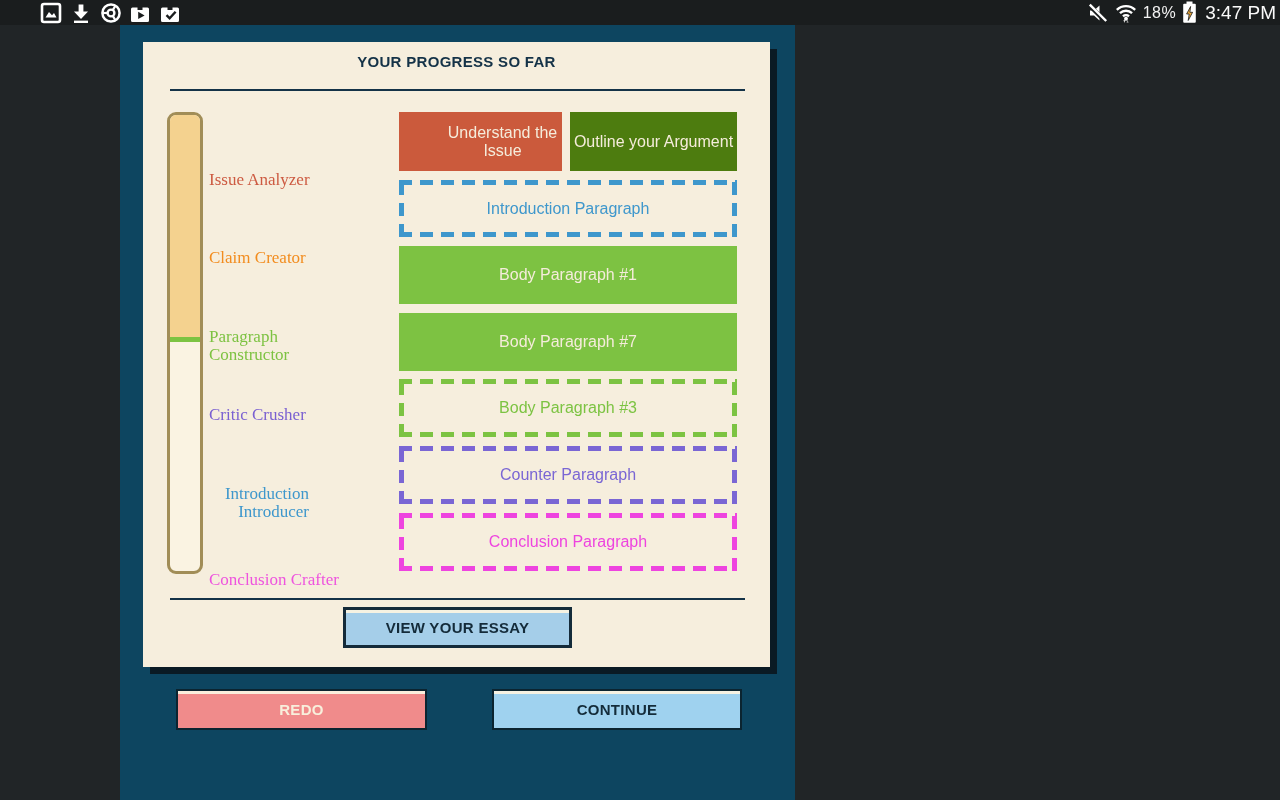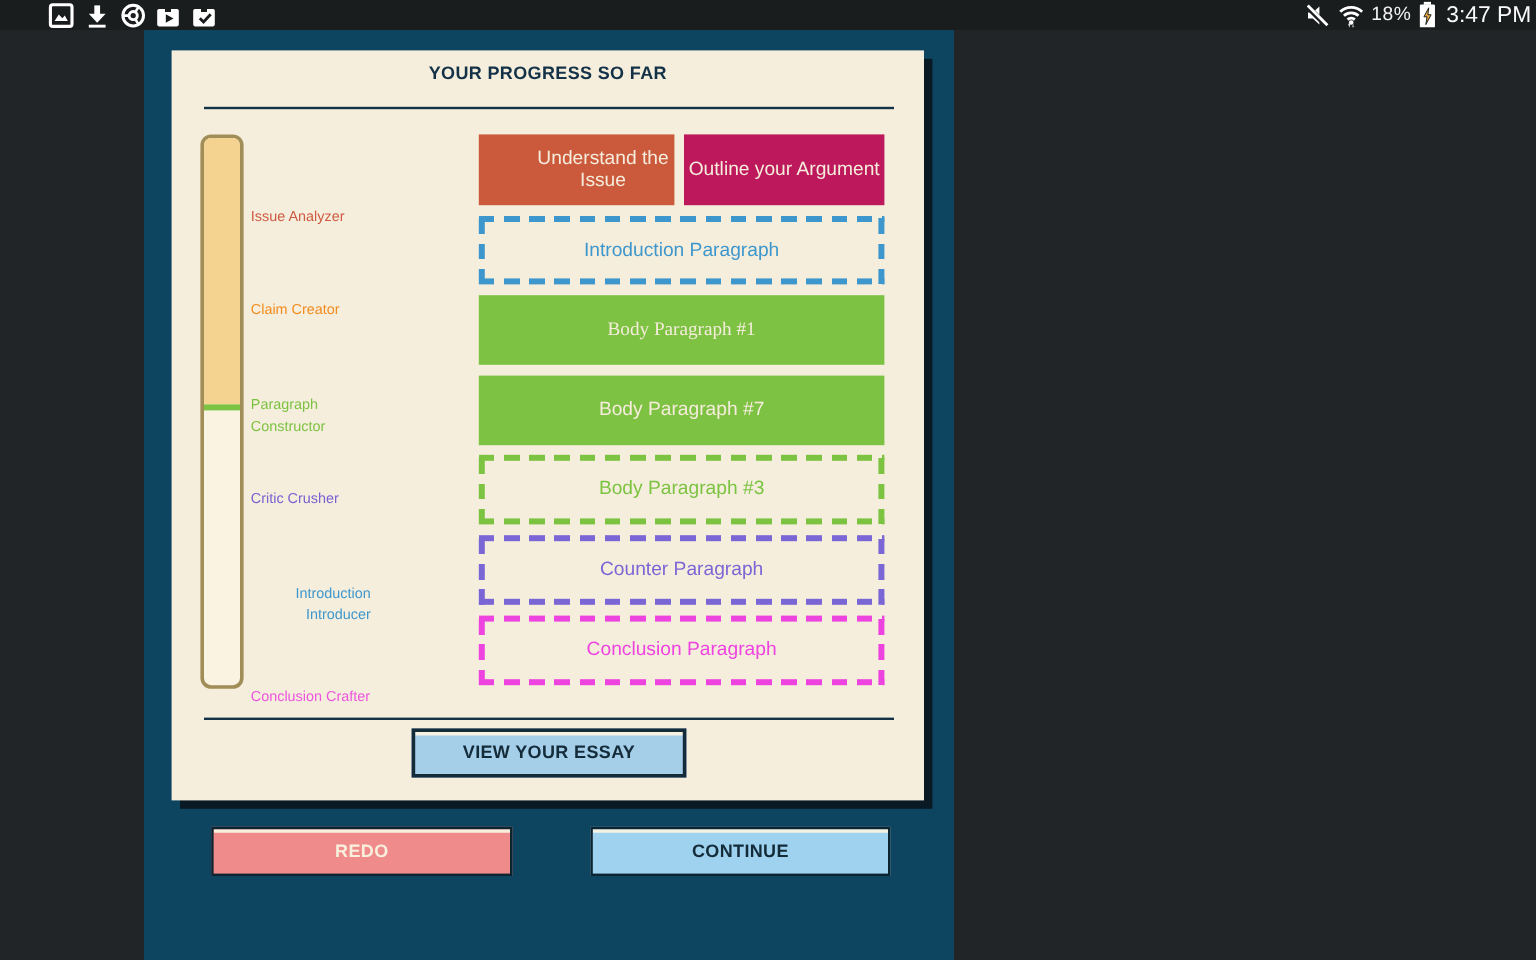--- a/index.html
+++ b/index.html
@@ -39,21 +39,21 @@
 
   
   .vbar{
     position:absolute; left:24px; top:70px; width:36px; height:462px;
     border:3px solid #a18d57; border-radius:9px; background:#faf3e2; overflow:hidden;
   }
   .vbar-fill{ position:absolute; top:0; left:0; right:0; height:222px; background:#f4d28f; }
   .vbar-mark{ position:absolute; top:222px; left:0; right:0; height:5px; background:#7cc342; }
 
   
-  .step{ position:absolute; left:66px; font-size:12px; line-height:18px; white-space:nowrap; }
+  .step{ position:absolute; left:66px; font-size:17px; line-height:18px; white-space:nowrap;font-family:Liberation Serif, serif; }
   .step.wrap{ white-space:normal; width:100px; }
   .s0{ top:129px; } .s1{ top:207px; } .s2{ top:286px; }
   .s3{ top:364px; } .s4{ top:443px;text-align:right; } .s5{ top:517px;margin-top:12px; }
 
   
   .box{
     position:absolute; display:flex; align-items:center; justify-content:center;
     font-size:16px; text-align:center;
   }
   .box.solid{ color:#f5ecdb; }
@@ -64,21 +64,21 @@
       repeating-linear-gradient(90deg, var(--c) 0 13px, transparent 13px 21px),
       repeating-linear-gradient(0deg, var(--c) 0 13px, transparent 13px 21px),
       repeating-linear-gradient(0deg, var(--c) 0 13px, transparent 13px 21px);
     background-position:0 0, 0 100%, 0 0, 100% 0;
     background-size:100% 5px, 100% 5px, 5px 100%, 5px 100%;
     background-repeat:no-repeat;
   }
   .b0{ left:256px; top:70px;  width:163px; height:59px; }
   .b1{ left:427px; top:70px;  width:167px; height:59px; }
   .b2{ left:256px; top:138px; width:338px; height:57px; }
-  .b3{ left:256px; top:204px; width:338px; height:58px;font-family:Liberation Serif, serif; }
+  .b3{ left:256px; top:204px; width:338px; height:58px; }
   .b4{ left:256px; top:271px; width:338px; height:58px; }
   .b5{ left:256px; top:337px; width:338px; height:58px; }
   .b6{ left:256px; top:404px; width:338px; height:58px; }
   .b7{ left:256px; top:471px; width:338px; height:58px; }
 
   
   .btn{
     position:absolute; display:flex; align-items:center; justify-content:center;
     font-weight:700; font-size:15px; letter-spacing:0.3px; cursor:pointer;
     box-shadow:inset 0 3px 0 rgba(250,243,225,0.95);
@@ -162,21 +162,21 @@
     </div>
 
     <div class="step s0" style="color: rgb(205, 90, 65);">Issue Analyzer</div>
     <div class="step s1" style="color: rgb(242, 140, 30);">Claim Creator</div>
     <div class="step s2 wrap" style="color: rgb(125, 194, 66);">Paragraph Constructor</div>
     <div class="step s3" style="color: rgb(122, 96, 209);">Critic Crusher</div>
     <div class="step s4 wrap" style="color: rgb(62, 151, 204);">Introduction Introducer</div>
     <div class="step s5" style="color: rgb(238, 84, 222);">Conclusion Crafter</div>
 
     <div class="box solid b0" style="background: rgb(203, 90, 60); padding-left: 44px;">Understand the Issue</div>
-    <div class="box solid b1" style="background: #be185d;">Outline your Argument</div>
+    <div class="box solid b1" style="background: #4d7c0f;">Outline your Argument</div>
     <div class="box dashed b2" style="--c: #3e97cc;">Introduction Paragraph</div>
     <div class="box solid b3" style="background: rgb(125, 194, 66);">Body Paragraph #1</div>
     <div class="box solid b4" style="background: rgb(125, 194, 66);">Body Paragraph #7</div>
     <div class="box dashed b5" style="--c: #7cc342;">Body Paragraph #3</div>
     <div class="box dashed b6" style="--c: #7a66d4;">Counter Paragraph</div>
     <div class="box dashed b7" style="--c: #ee44df;">Conclusion Paragraph</div>
 
     <div class="rule rule-bottom"></div>
     <div class="btn btn-view">VIEW YOUR ESSAY</div>
   </div>

